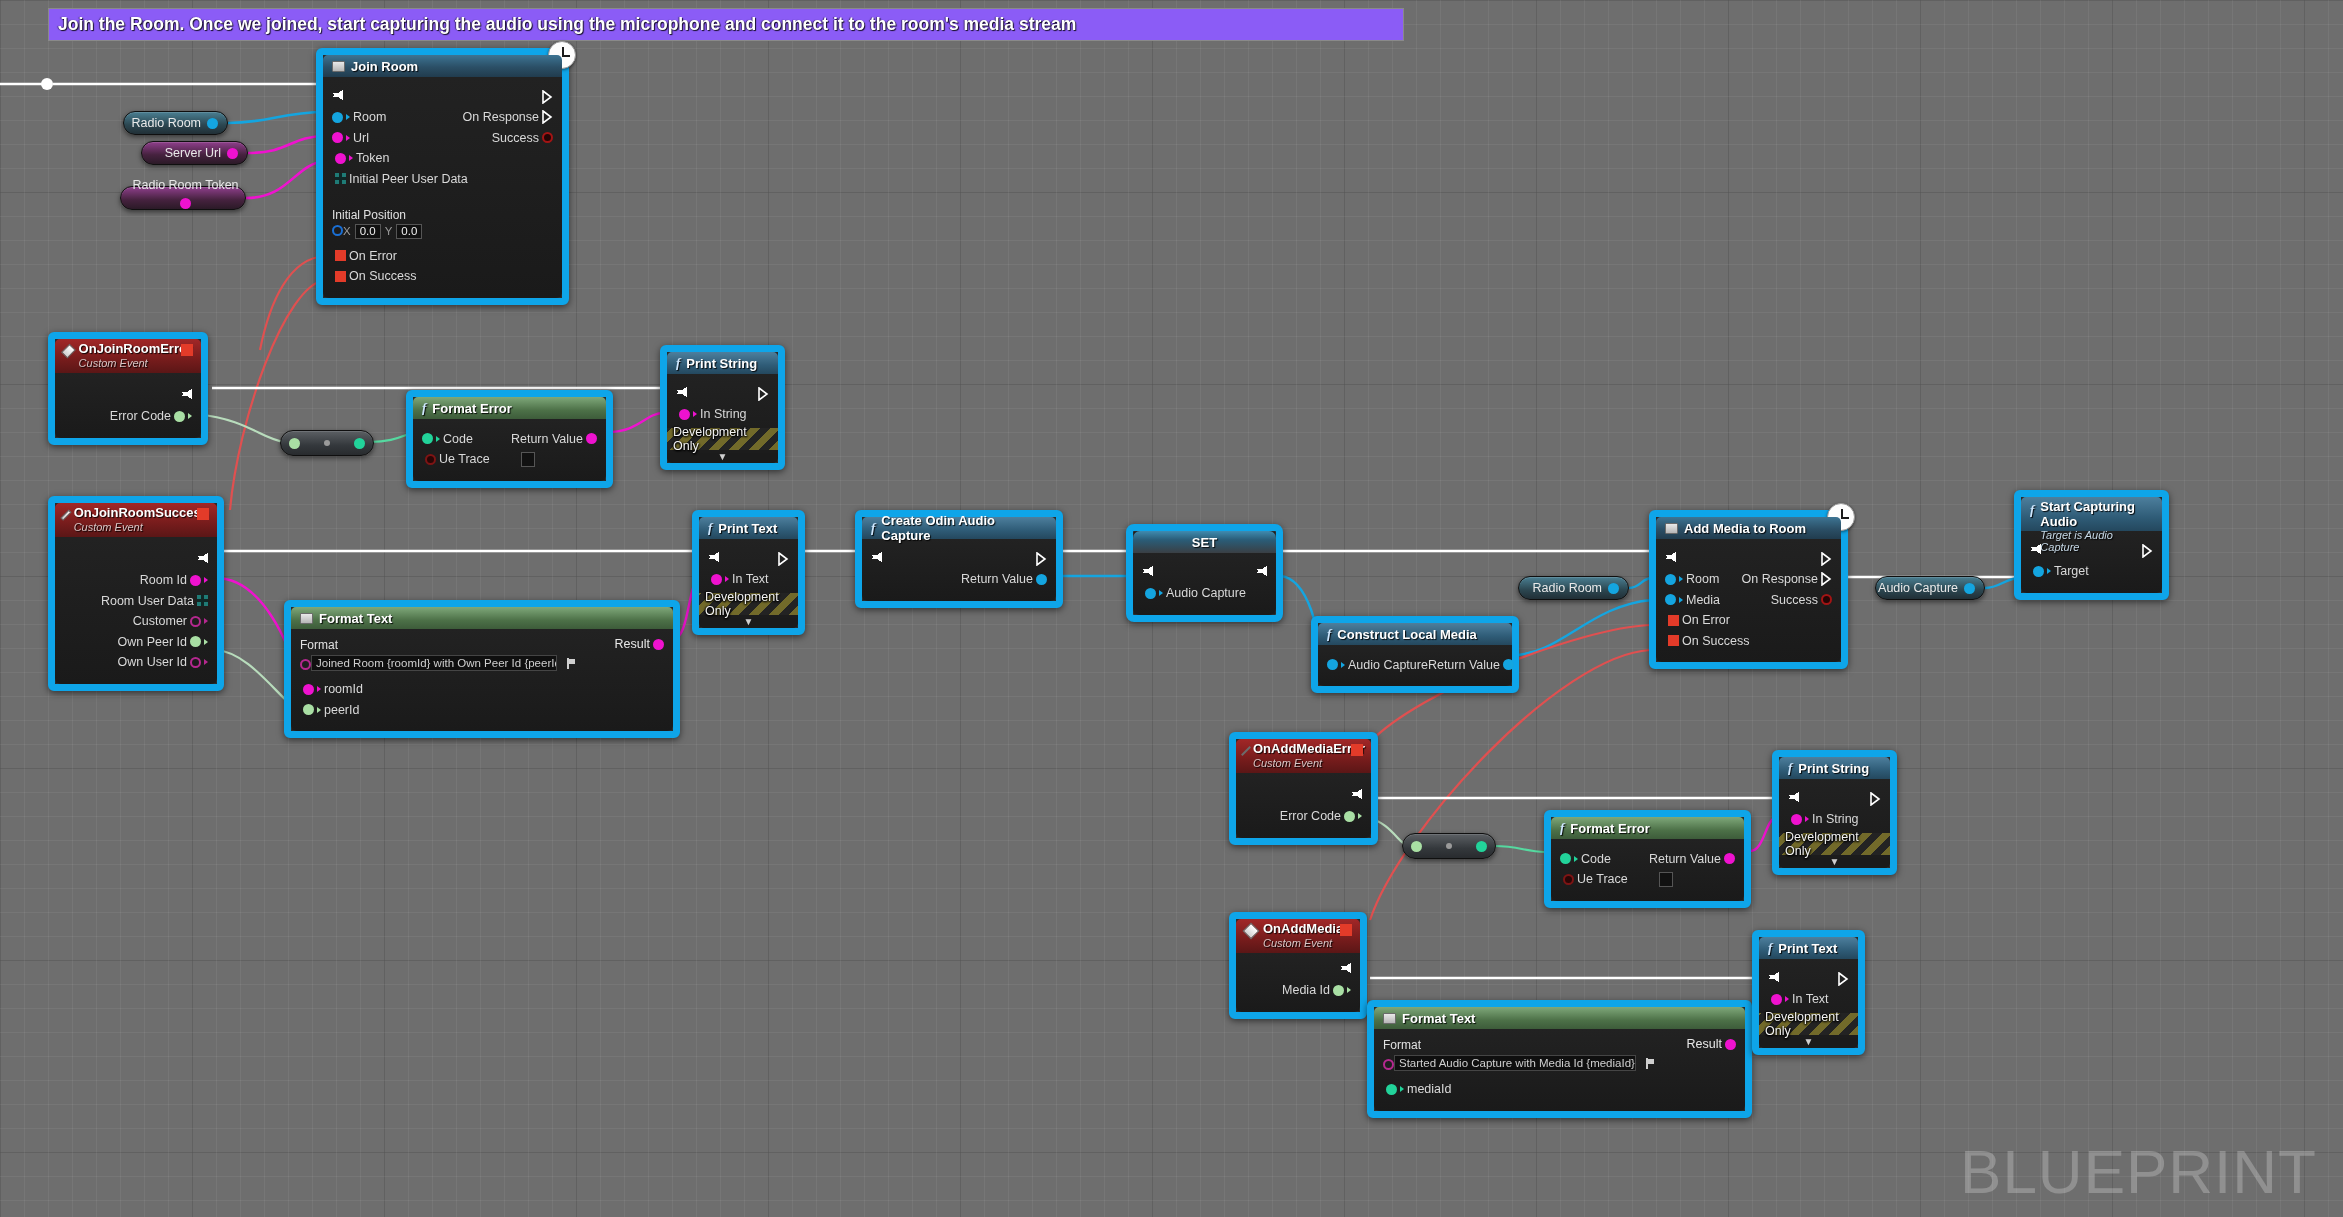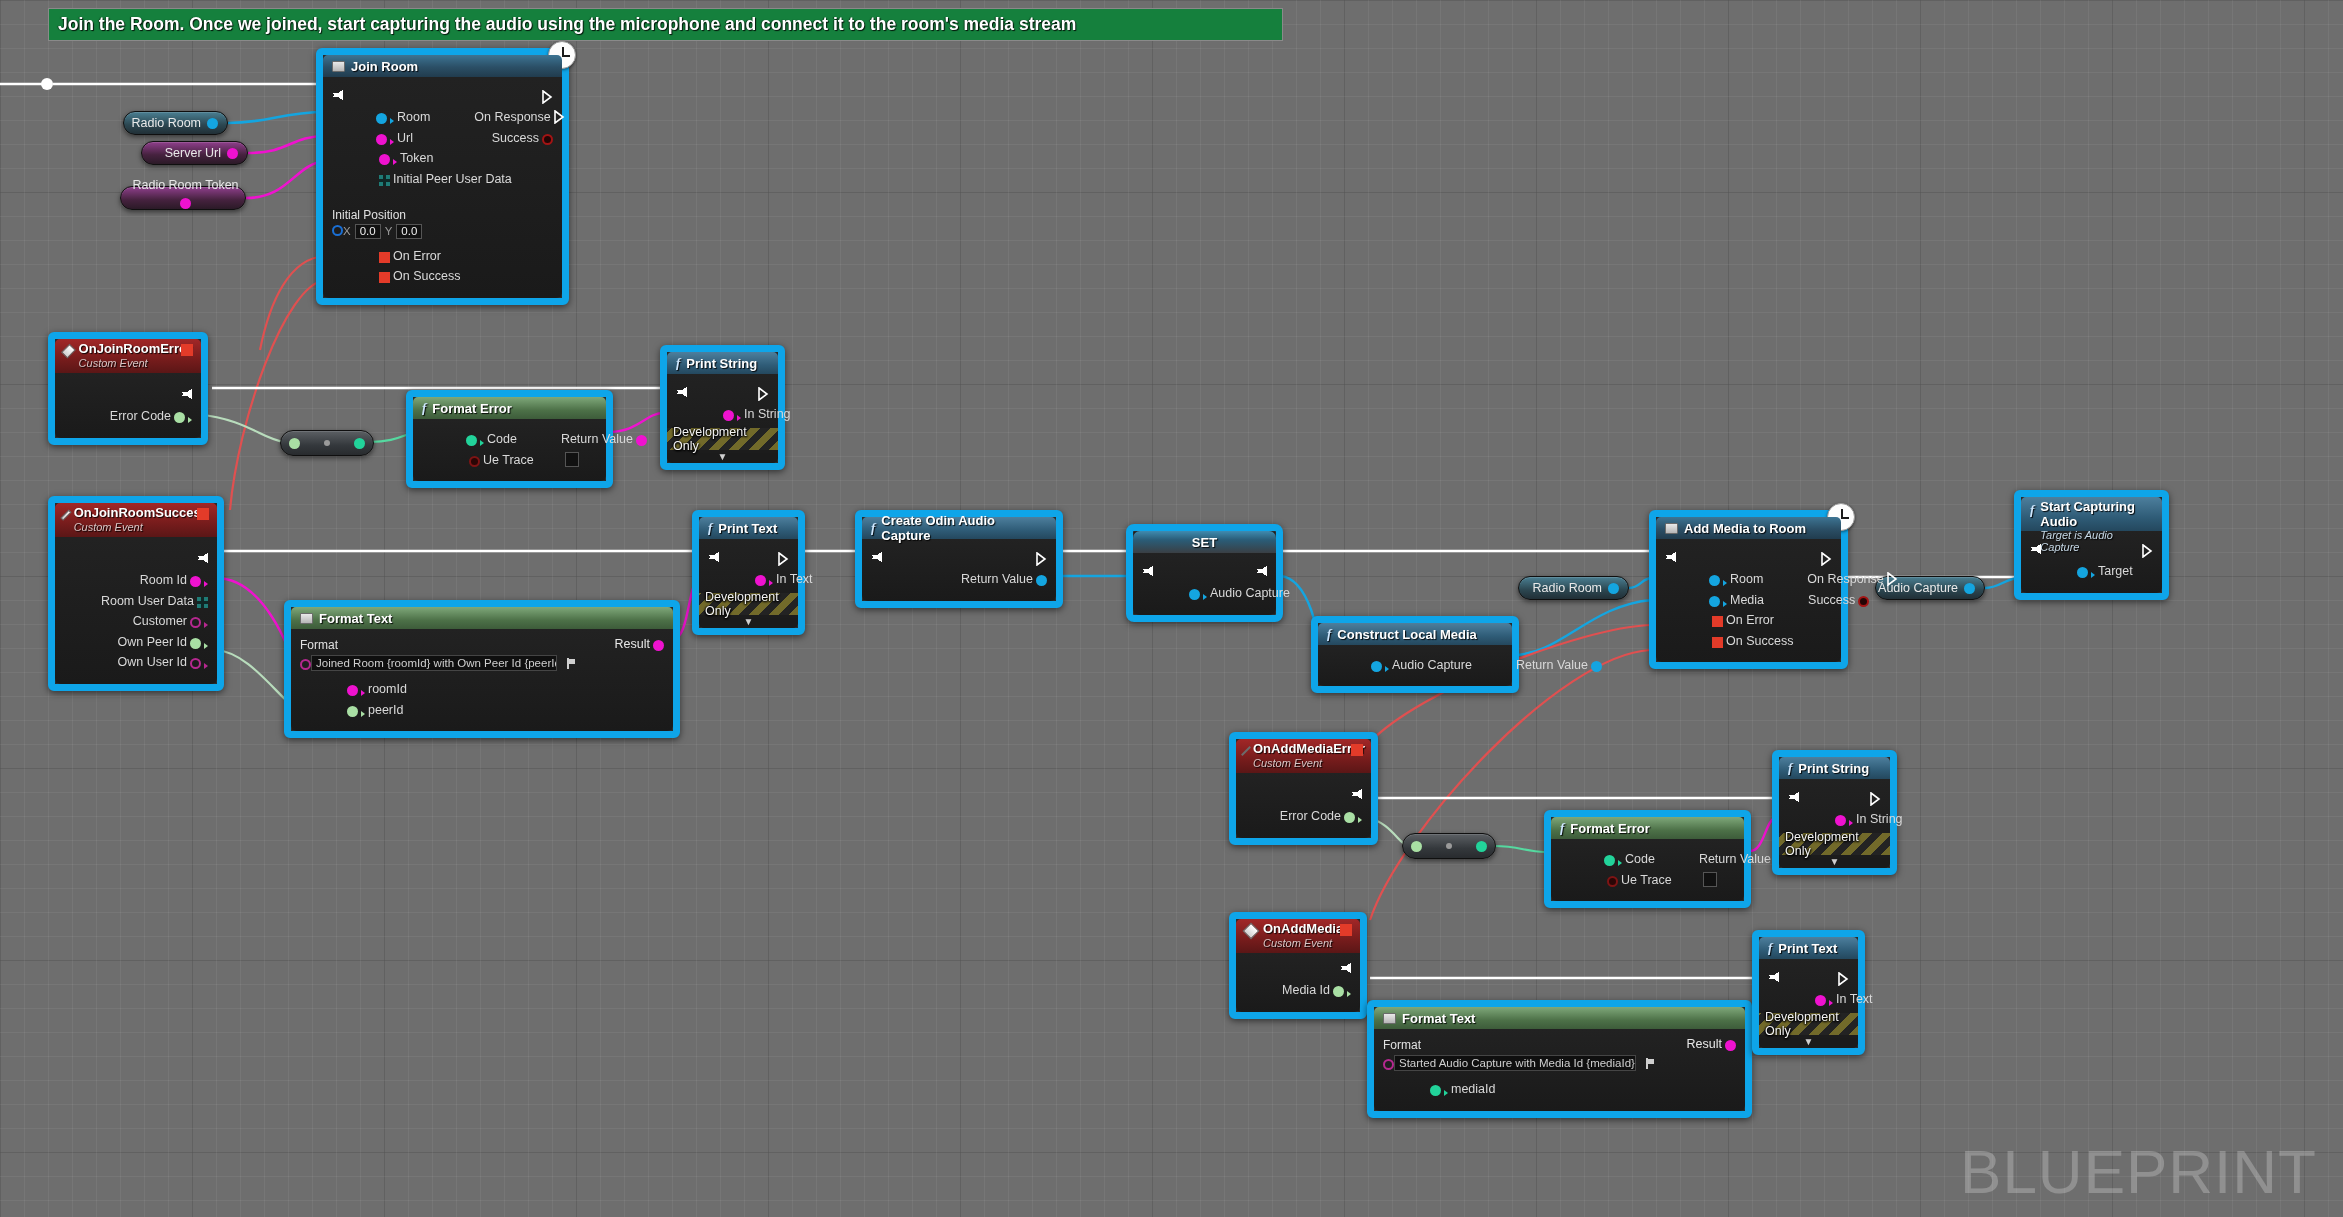--- a/index.html
+++ b/index.html
@@ -19,22 +19,22 @@
       linear-gradient(to right, rgba(0,0,0,0.20) 1.5px, transparent 1.5px),
       linear-gradient(to bottom, rgba(0,0,0,0.20) 1.5px, transparent 1.5px);
     background-size: 24px 24px, 24px 24px, 192px 192px, 192px 192px;
     background-position: 0 0, 0 0, 0 0, 0 0;
   }
   #wires{ position:absolute; inset:0; pointer-events:none; }
   #nodes{ position:absolute; inset:0; }
 
   
   .comment-bar{
-    position:absolute; left:48px; top:8px; width:1235px; height:33px;
-    background:#15803d;
+    position:absolute; left:48px; top:8px; width:1356px; height:33px;
+    background:#8b5cf6;
     border:1px solid #8a8a8a;
     display:flex; align-items:center;
     padding-left:9px;
     color:#ffffff;
     font-size:17.5px; font-weight:bold;
     text-shadow: 1px 1px 1px rgba(0,0,0,.85), -1px 0 1px rgba(0,0,0,.5);
     white-space:nowrap; overflow:hidden;
   }
 
   
@@ -84,21 +84,21 @@
 
   
   .row{ display:flex; align-items:center; height:16px; margin:4.5px 0; padding:0 9px; position:relative; }
   .row.in{ justify-content:flex-start;padding-left:12px; }
   .row.out{ justify-content:flex-end; }
   .row .lbl{ color:#d9d9d9; font-size:12.5px; white-space:nowrap; }
   .split{ display:flex; justify-content:space-between; align-items:center; }
 
   
   .pin{ width:11px; height:11px; border-radius:50%; flex:0 0 auto; }
-  .pin-wrap{ display:flex; align-items:flex-end; gap:3px;margin-left:44px; }
+  .pin-wrap{ display:flex; align-items:center; gap:3px; }
   .pin-arrow{
     width:0;height:0;border-left:4px solid currentColor;
     border-top:3px solid transparent;border-bottom:3px solid transparent;
   }
   .pin-cyan{ background:#14a5e0; }
   .pin-magenta{ background:#ef12cf; }
   .pin-lgreen{ background:#a9dfa4; }
   .pin-teal{ background:#22d39a; }
   .pin-purple-ring{ width:11px;height:11px;border-radius:50%;border:2.5px solid #b5288f;background:transparent; }
   .pin-red-ring{ width:11px;height:11px;border-radius:50%;border:2.5px solid #a31414;background:#240505; }

